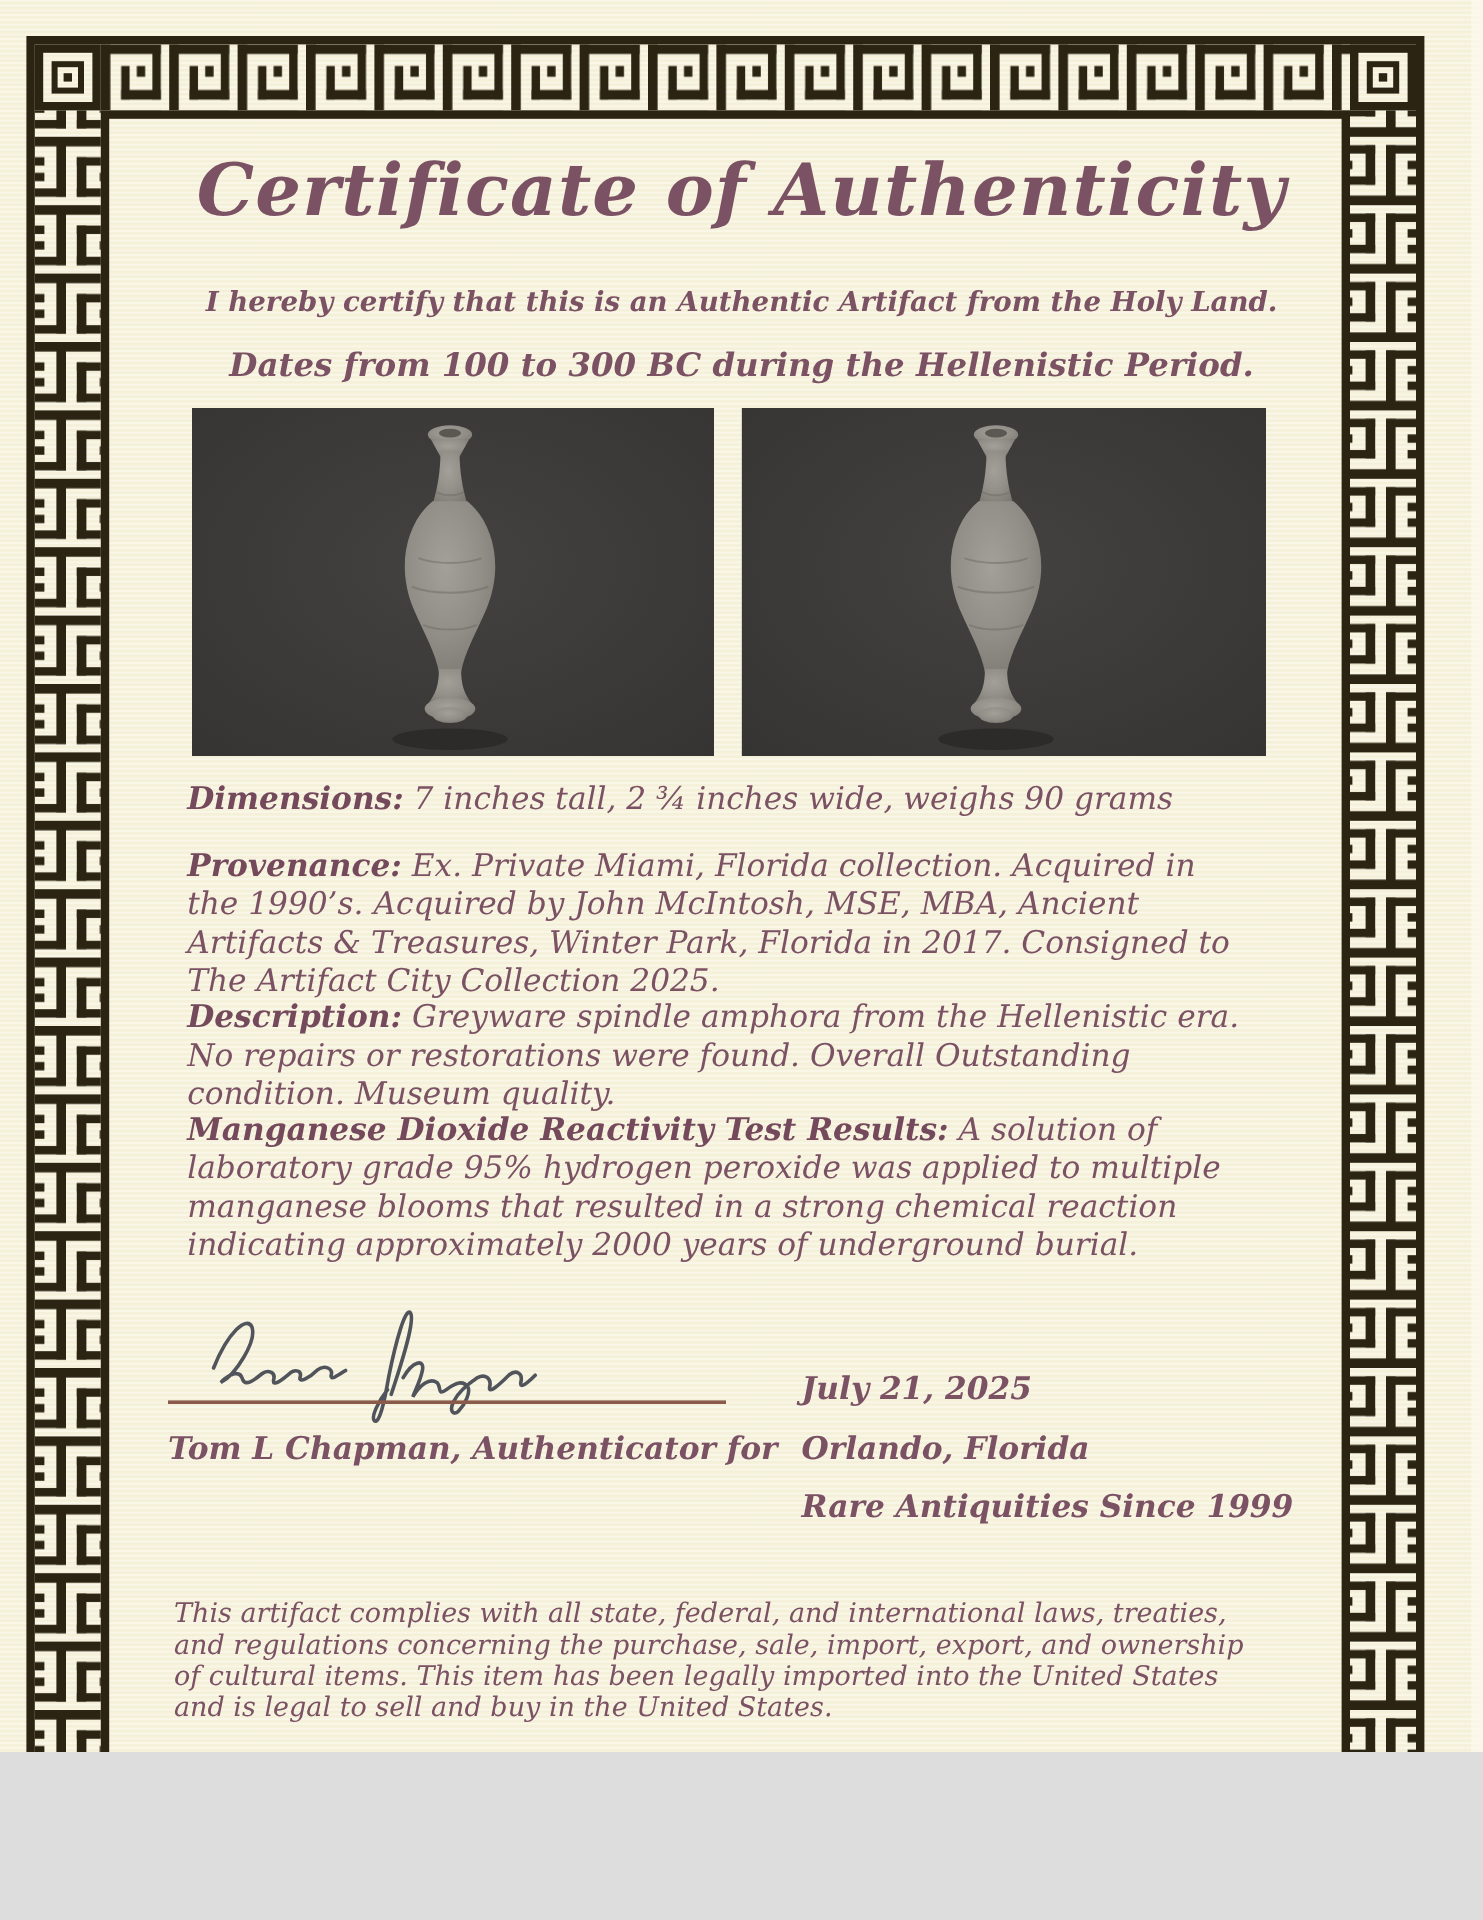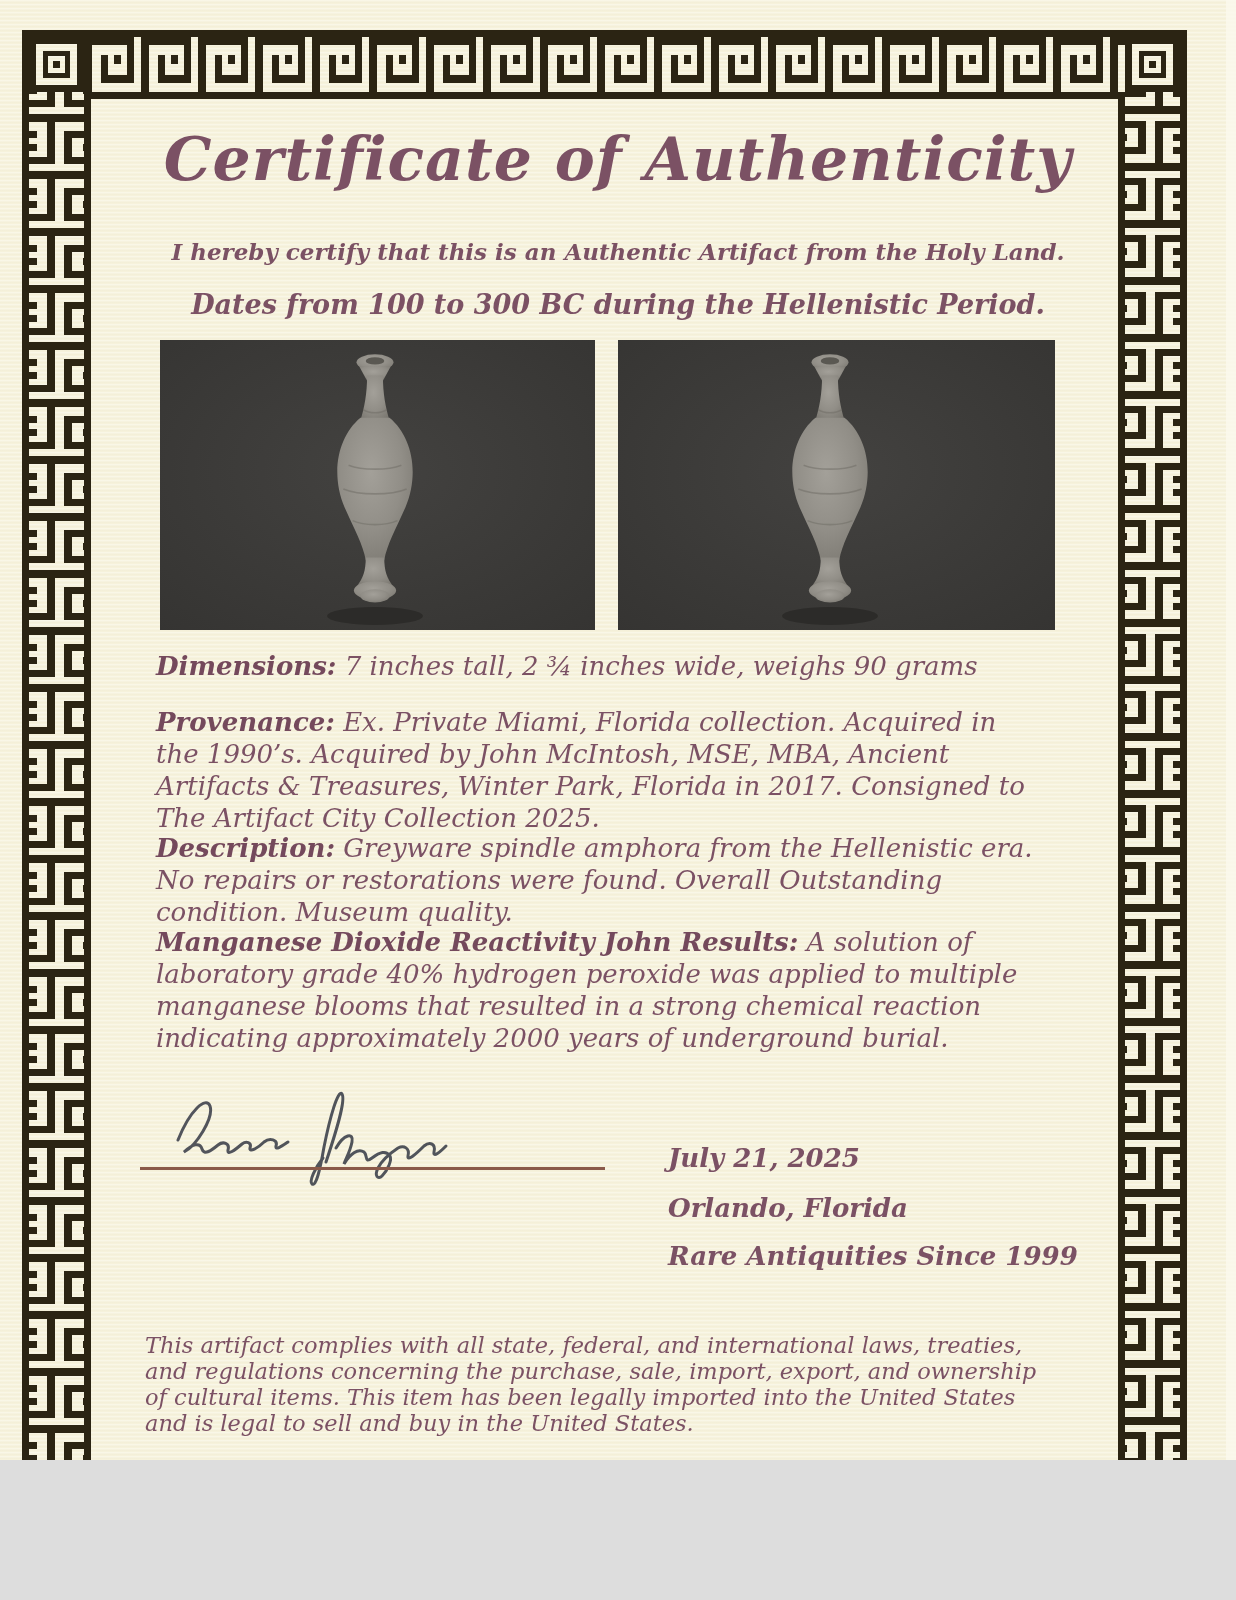--- a/index.html
+++ b/index.html
@@ -180,34 +180,35 @@
     <b>Provenance:</b>
     <span>Ex. Private Miami, Florida collection. Acquired in the 1990’s. Acquired by John McIntosh, MSE, MBA, Ancient Artifacts &amp; Treasures, Winter Park, Florida in 2017. Consigned to The Artifact City Collection 2025.</span>
   </p>
 
   <p class="abs body-par p-desc">
     <b>Description:</b>
     <span>Greyware spindle amphora from the Hellenistic era. No repairs or restorations were found. Overall Outstanding condition. Museum quality.</span>
   </p>
 
   <p class="abs body-par p-test">
-    <b>Manganese Dioxide Reactivity John Results:</b>
-    <span>A solution of laboratory grade 40% hydrogen peroxide was applied to multiple manganese blooms that resulted in a strong chemical reaction indicating approximately 2000 years of underground burial.</span>
+    <b>Manganese Dioxide Reactivity Test Results:</b>
+    <span>A solution of laboratory grade 95% hydrogen peroxide was applied to multiple manganese blooms that resulted in a strong chemical reaction indicating approximately 2000 years of underground burial.</span>
   </p>
 
   <svg class="abs sig-svg" width="480" height="140" viewBox="0 0 480 140">
     <g fill="none" stroke="#434750" stroke-width="3" stroke-linecap="round" opacity="0.92">
       <path d="M38,68 C50,38 66,24 70,34 C74,46 56,74 44,80 C52,72 60,70 62,77 C64,84 72,78 78,73 C83,69 90,71 88,78 C87,84 95,78 102,72 C106,69 112,70 110,76 C109,81 118,76 124,70 C130,65 138,68 136,74 C135,79 142,74 148,70"></path>
       <path d="M186,90 C196,60 206,28 202,22 C198,17 190,45 184,75 C180,98 176,115 172,112 C169,109 175,96 183,86"></path>
       <path d="M196,76 C204,62 214,60 212,70 C210,80 206,86 204,92 C210,82 218,76 224,80 C228,83 224,92 232,86 C240,80 246,78 250,84 C252,88 248,98 242,104 C238,108 234,104 238,96 C242,88 252,80 258,76 C264,73 270,76 268,84 C267,90 276,82 284,74 C290,69 296,72 294,80 C293,86 300,80 306,74"></path>
     </g>
   </svg>
   <div class="abs sig-line"></div>
 
   <div class="abs sig-row col-right row-date">July 21, 2025</div>
+  <div class="abs sig-row col-left row-auth">Tom L Chapman, Authenticator for</div>
   <div class="abs sig-row col-right row-auth">Orlando, Florida</div>
   <div class="abs sig-row col-right row-coll">Rare Antiquities Since 1999</div>
 
   <p class="abs legal">This artifact complies with all state, federal, and international laws, treaties, and regulations concerning the purchase, sale, import, export, and ownership of cultural items. This item has been legally imported into the United States and is legal to sell and buy in the United States.</p>
 
   <div class="abs edge-right"></div>
   <div class="abs edge-bottom"></div>
 </div>
 
 </body></html>

